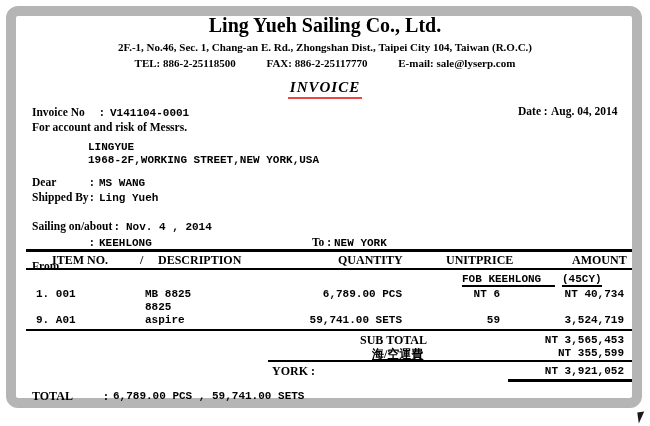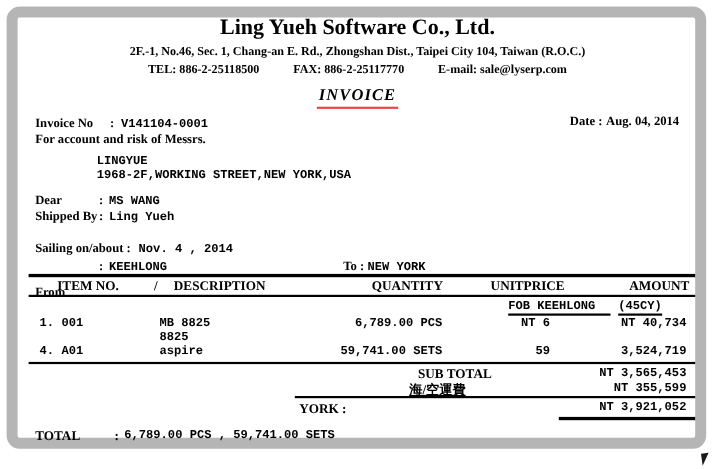--- a/index.html
+++ b/index.html
@@ -34,21 +34,21 @@
     position:absolute; left:638px; top:412px; width:0; height:0;
     border-left:7px solid #1a1a1a; border-bottom:11px solid transparent;
     transform:rotate(-8deg);
   }
 </style>
 </head>
 <body>
 
 <div class="frame"></div>
 
-<div class="abs ctr sb fs20" style="top:14px;">Ling Yueh Software Co., Ltd.</div>
+<div class="abs ctr sb fs20" style="top:14px;">Ling Yueh Sailing Co., Ltd.</div>
 <div class="abs ctr sb fs11" style="top:41px;">2F.-1, No.46, Sec. 1, Chang-an E. Rd., Zhongshan Dist., Taipei City 104, Taiwan (R.O.C.)</div>
 <div class="abs ctr sb fs11" style="top:57px;">
   <span>TEL:</span>
   <span>886-2-25118500</span>
   <span class="gapL">FAX:</span>
   <span>886-2-25117770</span>
   <span class="gapL">E-mail:</span>
   <span>sale@lyserp.com</span>
 </div>
 <div class="abs ctr" style="top:78px;">
@@ -98,27 +98,27 @@
 <span class="abs mb fs11 ul2" style="left:462px; top:273px; padding-right:14px;">FOB KEEHLONG</span>
 <span class="abs mb fs11 ul2" style="left:562px; top:273px;">(45CY)</span>
 
 <span class="abs mb fs11" style="left:36px; top:288px;">1. 001</span>
 <span class="abs mb fs11" style="left:145px; top:288px;">MB 8825</span>
 <span class="abs mb fs11 qty" style="top:288px;">6,789.00 PCS</span>
 <span class="abs mb fs11 unit" style="top:288px;">NT 6</span>
 <span class="abs mb fs11 amt" style="top:288px;">NT 40,734</span>
 <span class="abs mb fs11" style="left:145px; top:301px;">8825</span>
 
-<span class="abs mb fs11" style="left:36px; top:314px;">4. A01</span>
+<span class="abs mb fs11" style="left:36px; top:314px;">9. A01</span>
 <span class="abs mb fs11" style="left:145px; top:314px;">aspire</span>
 <span class="abs mb fs11 qty" style="top:314px;">59,741.00 SETS</span>
 <span class="abs mb fs11 unit" style="top:314px;">59</span>
 <span class="abs mb fs11 amt" style="top:314px;">3,524,719</span>
 
-<span class="abs sb fs12" style="left:360px; top:333px;margin-left:20px;">SUB TOTAL</span>
+<span class="abs sb fs12" style="left:360px; top:333px;">SUB TOTAL</span>
 <span class="abs mb fs11 amt" style="top:334px;">NT 3,565,453</span>
 <span class="abs cjk fs12" style="left:372px; top:346px;">海/空運費</span>
 <span class="abs mb fs11 amt" style="top:347px;">NT 355,599</span>
 <span class="abs sb fs12" style="left:272px; top:364px;">YORK :</span>
 <span class="abs mb fs11 amt" style="top:365px;">NT 3,921,052</span>
 
 <span class="abs sb fs12" style="left:32px; top:389px;">TOTAL</span>
 <span class="abs sb fs12" style="left:104px; top:389px;">:</span>
 <span class="abs mb fs11" style="left:113px; top:390px;">6,789.00 PCS , 59,741.00 SETS</span>
 

